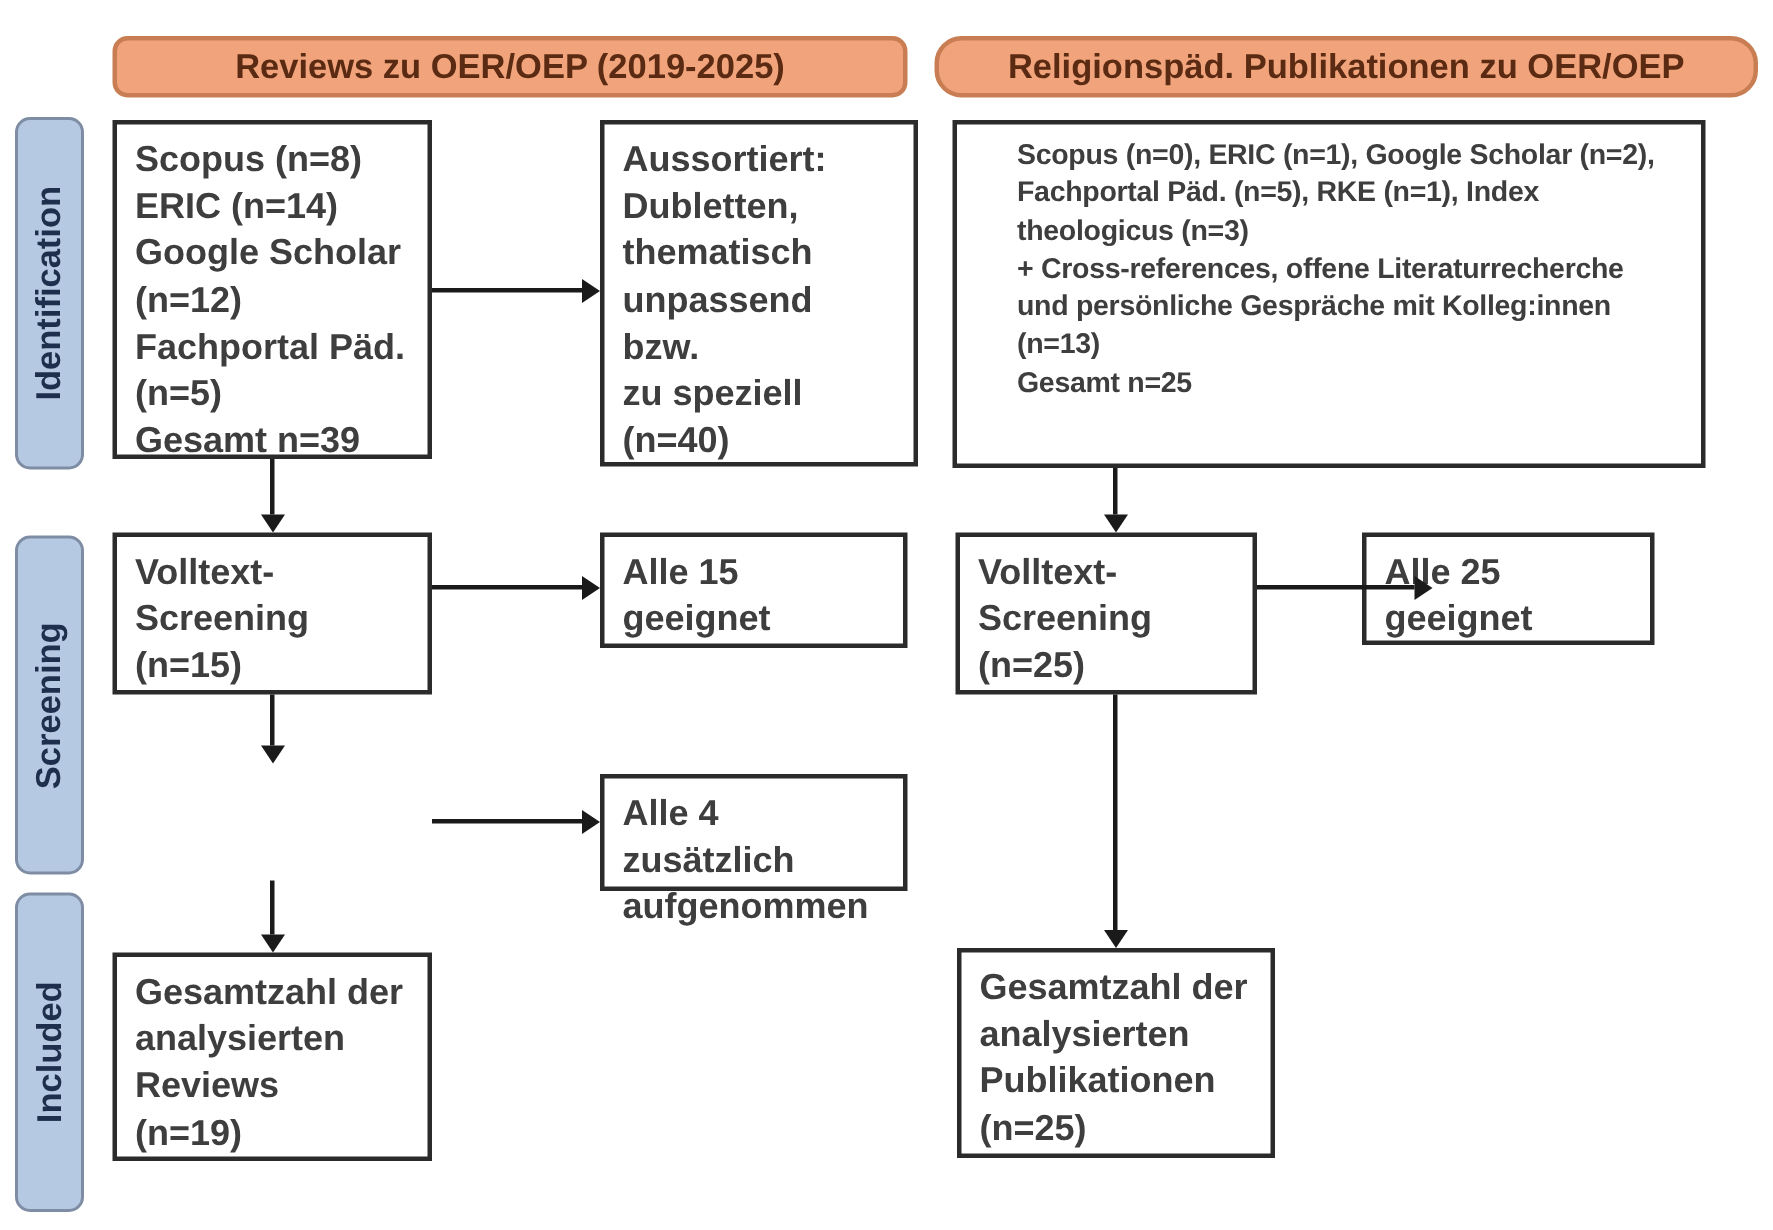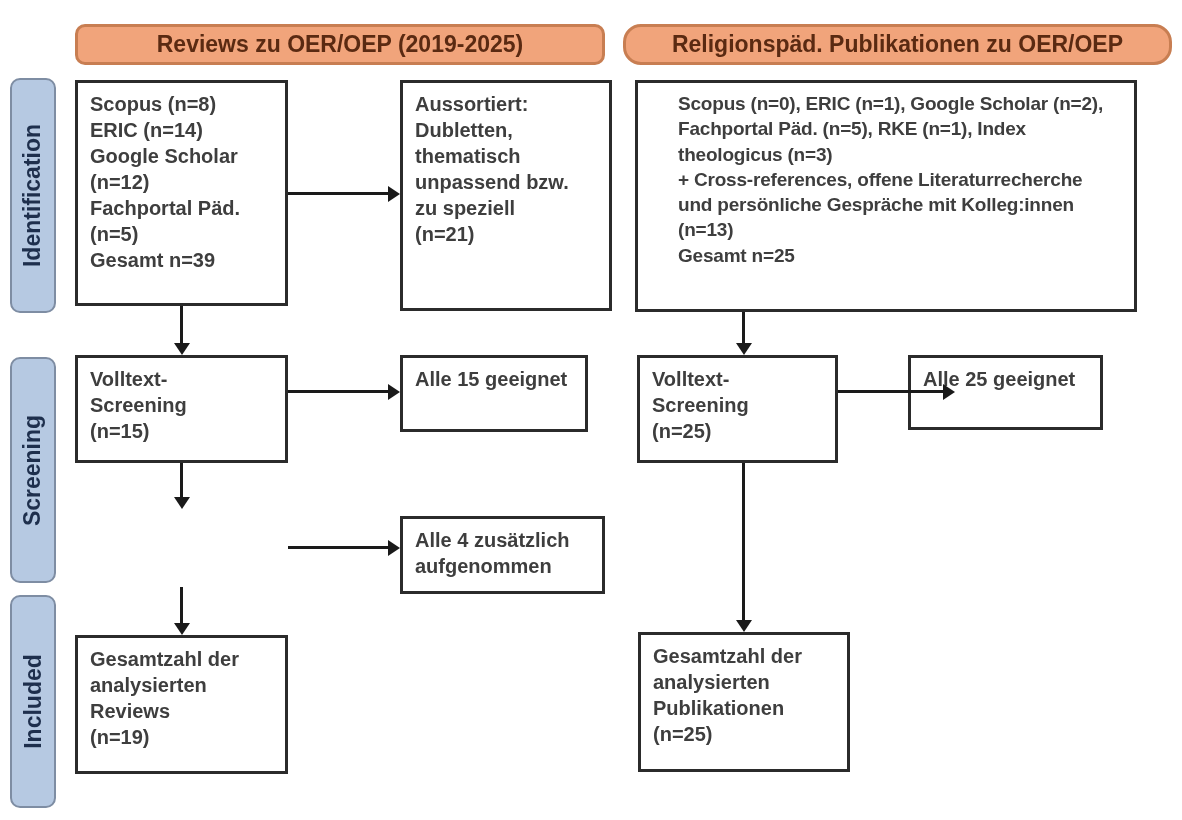--- a/index.html
+++ b/index.html
@@ -47,21 +47,21 @@
     white-space:nowrap;
     color:var(--stage_text);
     font-size:23px;font-weight:bold;
   }
   .fbox{
     position:absolute;
     box-sizing:border-box;
     background:#ffffff;
     border:3px solid var(--box_border);
     color:var(--box_text);
-    font-size:20px;font-weight:bold;
+    font-size:24px;font-weight:bold;
     line-height:1.3;
     padding:8px 12px;
     white-space:pre-line;
   }
   .fbox.small-text{
     font-size:19px;
     letter-spacing:-0.2px;
     line-height:1.33;
     padding-left:40px;
   }
@@ -114,27 +114,27 @@
 (n=12)
 Fachportal Päd.
 (n=5)
 Gesamt n=39</div>
 
   <div class="fbox" style="left:400px;top:80px;width:212px;height:231px;">Aussortiert:
 Dubletten,
 thematisch
 unpassend bzw.
 zu speziell
-(n=21)</div>
+(n=40)</div>
 
   <div class="fbox" style="left:75px;top:355px;width:213px;height:108px;">Volltext-
 Screening
 (n=15)</div>
 
-  <div class="fbox" style="left:400px;top:355px;width:188px;height:77px;">Alle 15 geeignet</div>
+  <div class="fbox" style="left:400px;top:355px;width:205px;height:77px;">Alle 15 geeignet</div>
 
 
   <div class="fbox" style="left:400px;top:516px;width:205px;height:78px;">Alle 4 zusätzlich
 aufgenommen</div>
 
   <div class="fbox" style="left:75px;top:635px;width:213px;height:139px;">Gesamtzahl der
 analysierten
 Reviews
 (n=19)</div>
 

